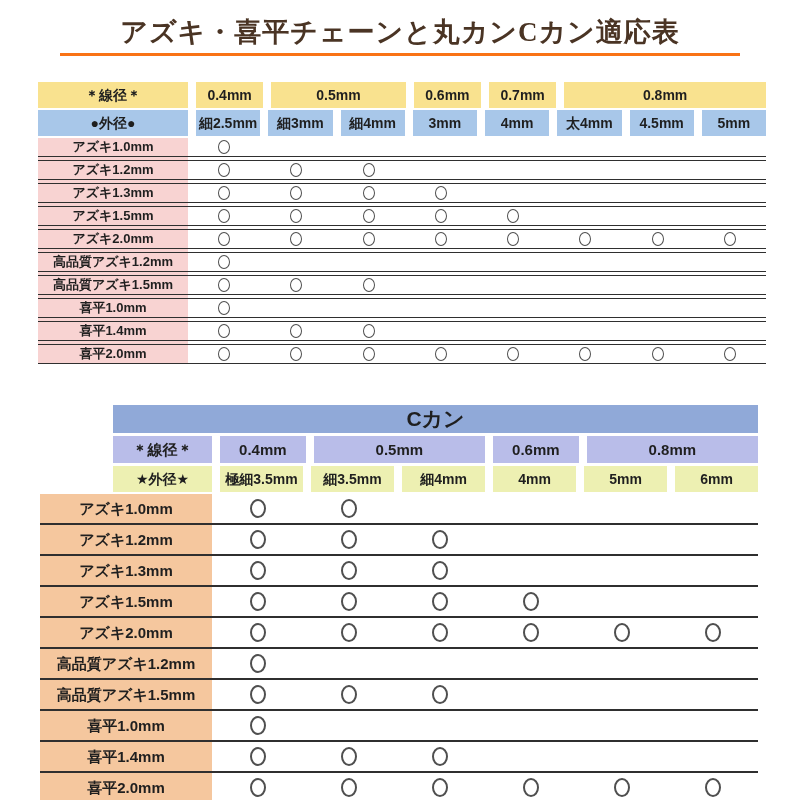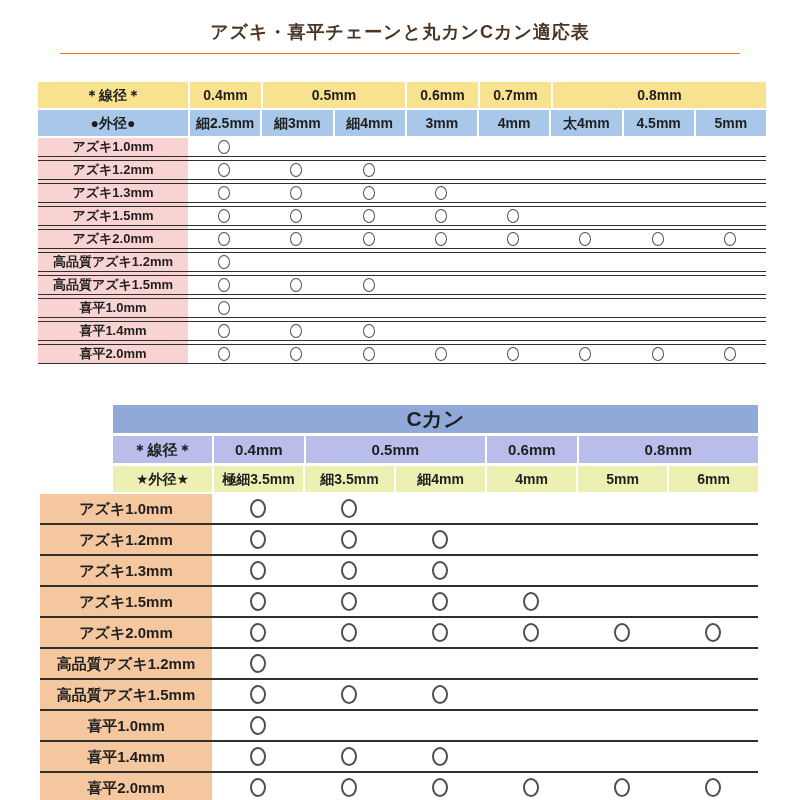--- a/index.html
+++ b/index.html
@@ -16,26 +16,26 @@
     --ink:#1f1f1f;
   }
   html,body{margin:0;padding:0;background:#fff;}
   .page{
     position:relative;width:800px;height:800px;background:#ffffff;overflow:hidden;
     font-family:"Liberation Sans","DejaVu Sans",sans-serif;font-weight:700;color:var(--ink);
   }
   
   .title{
     position:absolute;left:60px;top:15px;width:680px;text-align:center;
-    font-size:18px;line-height:34px;letter-spacing:1px;color:#4a3424;
-    padding-bottom:4px;border-bottom:1px solid #f97316;
+    font-size:27px;line-height:34px;letter-spacing:1px;color:#4a3424;
+    padding-bottom:4px;border-bottom:3px solid #f97316;font-family:Liberation Serif, serif;
   }
   
   .caption{text-align:center;}
-  .hrow{display:flex;gap:2px;}
+  .hrow{display:flex;gap:8px;}
   .hrow .lab,.hrow .cell{text-align:center;overflow:hidden;white-space:nowrap;}
   .hrow .cell{flex:1;}
   
   .t1{position:absolute;left:38px;top:82px;width:728px;}
   .t1 .caption{height:26px;line-height:26px;font-size:16px;background:var(--green);margin-bottom:2px;}
   .t1 .hrow{margin-bottom:2px;}
   .t1 .hrow .lab{flex:0 0 150px;}
   .t1 .hrow div{height:26px;line-height:26px;font-size:14px;}
   .t1 .wire .lab,.t1 .wire .cell{background:var(--yellow);}
   .t1 .outer .lab,.t1 .outer .cell{background:var(--blue);}

